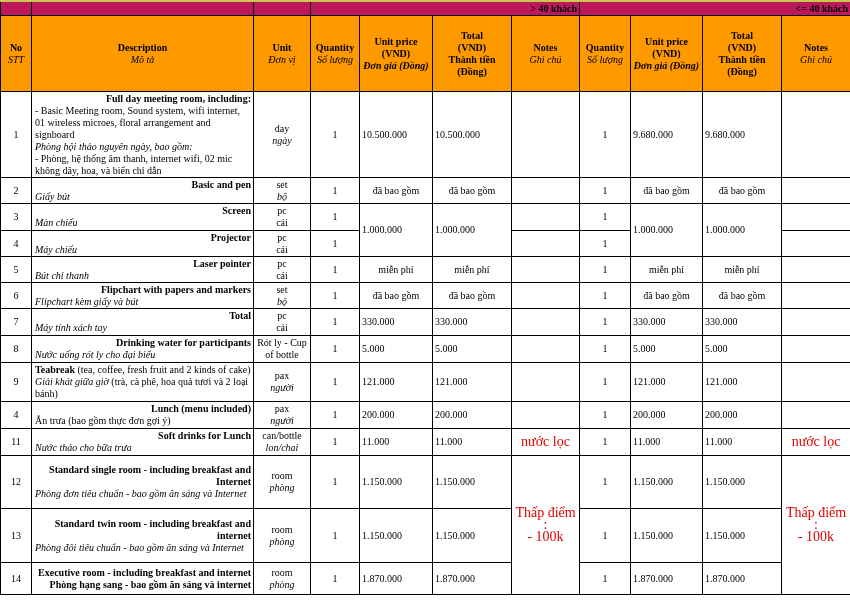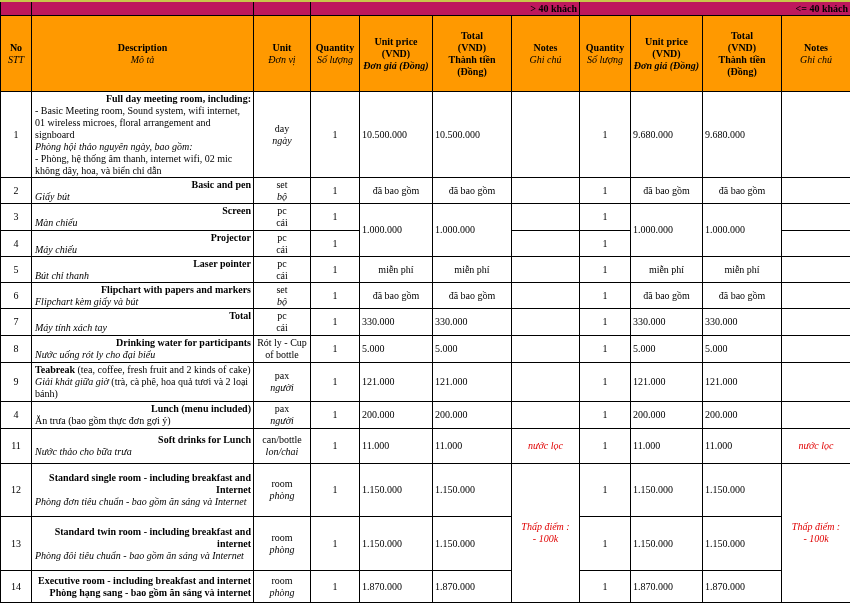--- a/index.html
+++ b/index.html
@@ -6,21 +6,21 @@
   body { width:850px; height:608px; overflow:hidden; font-family:"Liberation Serif", "DejaVu Serif", serif; font-size:10px; color:#000; }
   table { border-collapse:collapse; table-layout:fixed; width:850px; position:absolute; left:0; top:0; }
   td { border:1px solid #000; padding:0 2px; vertical-align:middle; line-height:12px; overflow:hidden; }
   tr.h1 td { background:#be185d; height:13px; text-align:right; font-weight:bold; font-size:10px; border-top:2px solid #c8c84a; }
   tr.h2 td { background:#ff9900; height:75px; text-align:center; font-weight:bold; font-size:10px; }
   .c { text-align:center; }
   .r { text-align:left; padding-right:3px; }
   .b { font-weight:bold;text-align:right; }
   .i { }
   .bi { font-weight:normal; font-style:italic; }
-  .red { color:#e00000; font-style:italic; font-size:10px; text-align:center; }
+  .red { color:#e00000; font-size:14px; text-align:center; }
   .desc { text-align:left; padding-left:3px; }
   .unit-i { font-style:italic; }
   .hdr-it { font-style:italic; font-weight:normal; display:block; }
   .blk { display:block; }
 </style>
 </head>
 <body>
 
 <table>
   <colgroup>
@@ -291,21 +291,21 @@
     <td class="c">1</td>
     <td class="r">200.000</td>
     <td class="r">200.000</td>
     <td></td>
     <td class="c">1</td>
     <td class="r">200.000</td>
     <td class="r">200.000</td>
     <td></td>
   </tr>
 
-  <tr style="height:35px">
+  <tr style="height:27px">
     <td class="c">11</td>
     <td class="desc">
           <span class="blk b">Soft drinks for Lunch</span>
           <span class="blk bi">Nước thảo cho bữa trưa</span>
         </td>
     <td class="c">
           <span class="blk">can/bottle</span>
           <span class="blk unit-i">lon/chai</span>
         </td>
     <td class="c">1</td>

